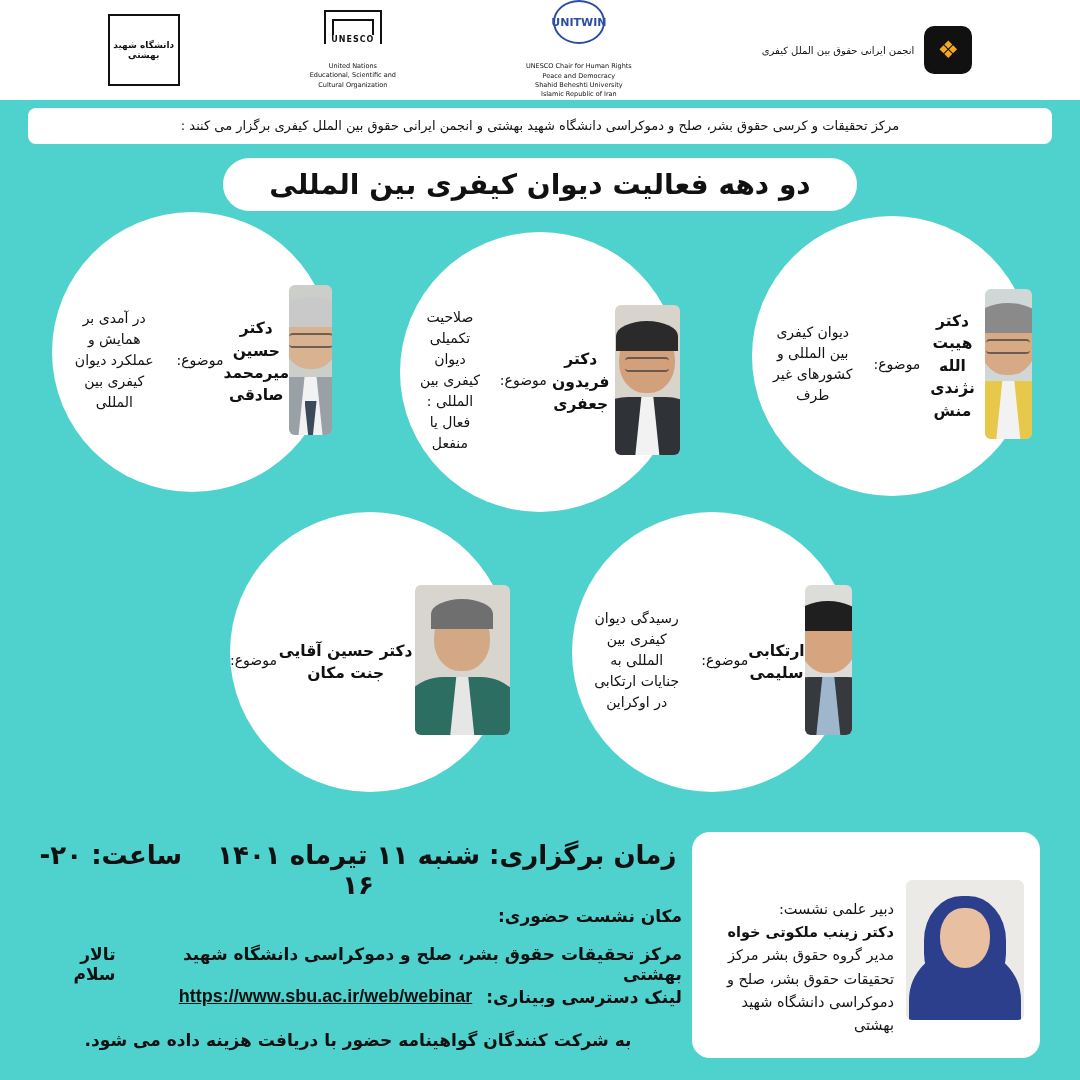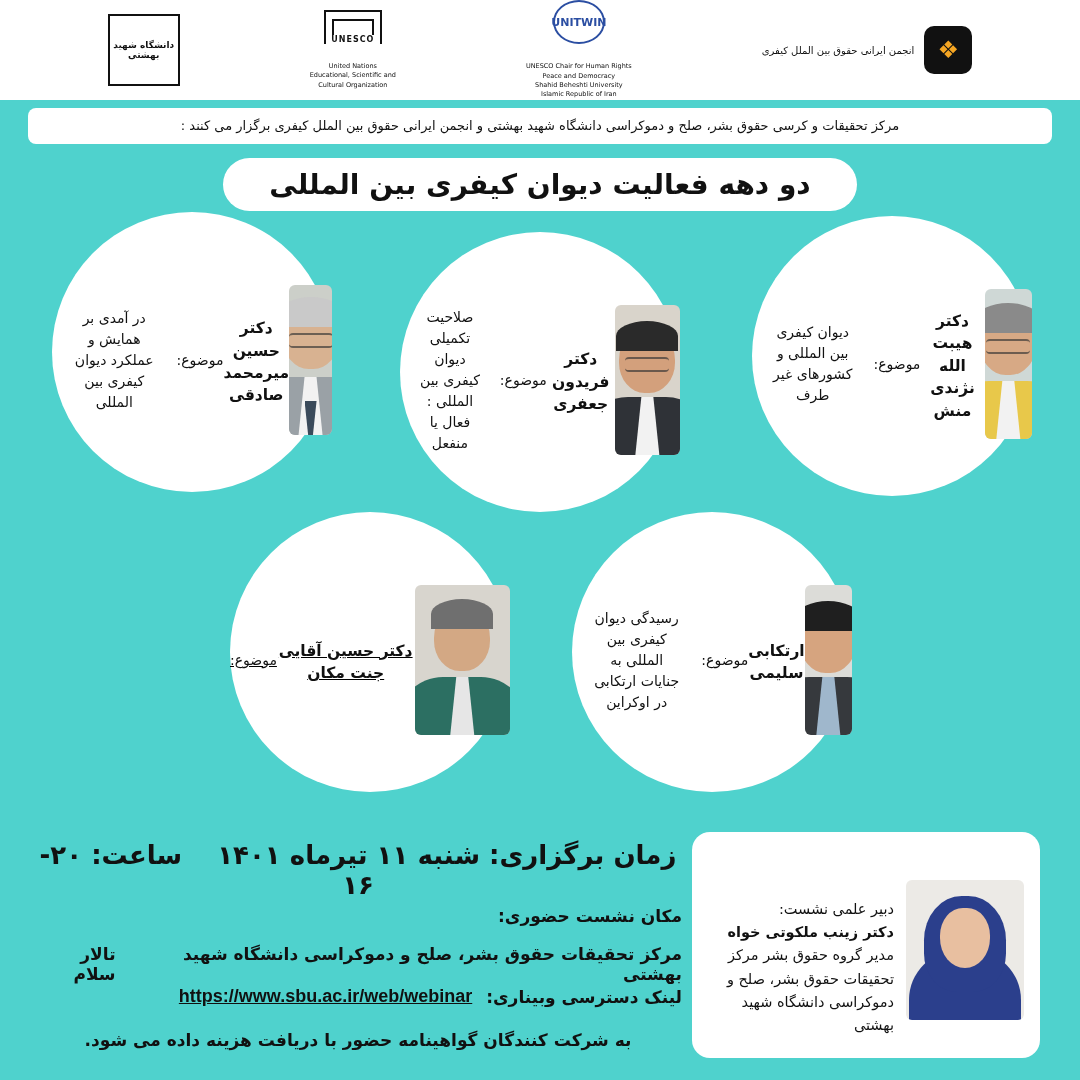--- a/index.html
+++ b/index.html
@@ -193,21 +193,21 @@
     font-size: 14px;
     color: #111;
     line-height: 1.5;
     padding: 0 18px;
   }
 
   #sp1 { top: 216px; right: 48px; }
   #sp2 { top: 232px; right: 400px; }
   #sp3 { top: 212px; right: 748px; }
   #sp4 { top: 512px; right: 228px; }
-  #sp5 { top: 512px; right: 570px; text-decoration: underline; }
+  #sp5 { top: 512px; right: 570px; }
 
   
   .secretary {
     position: absolute;
     top: 832px;
     right: 40px;
     width: 348px;
     height: 226px;
     background: #ffffff;
     border-radius: 18px;

